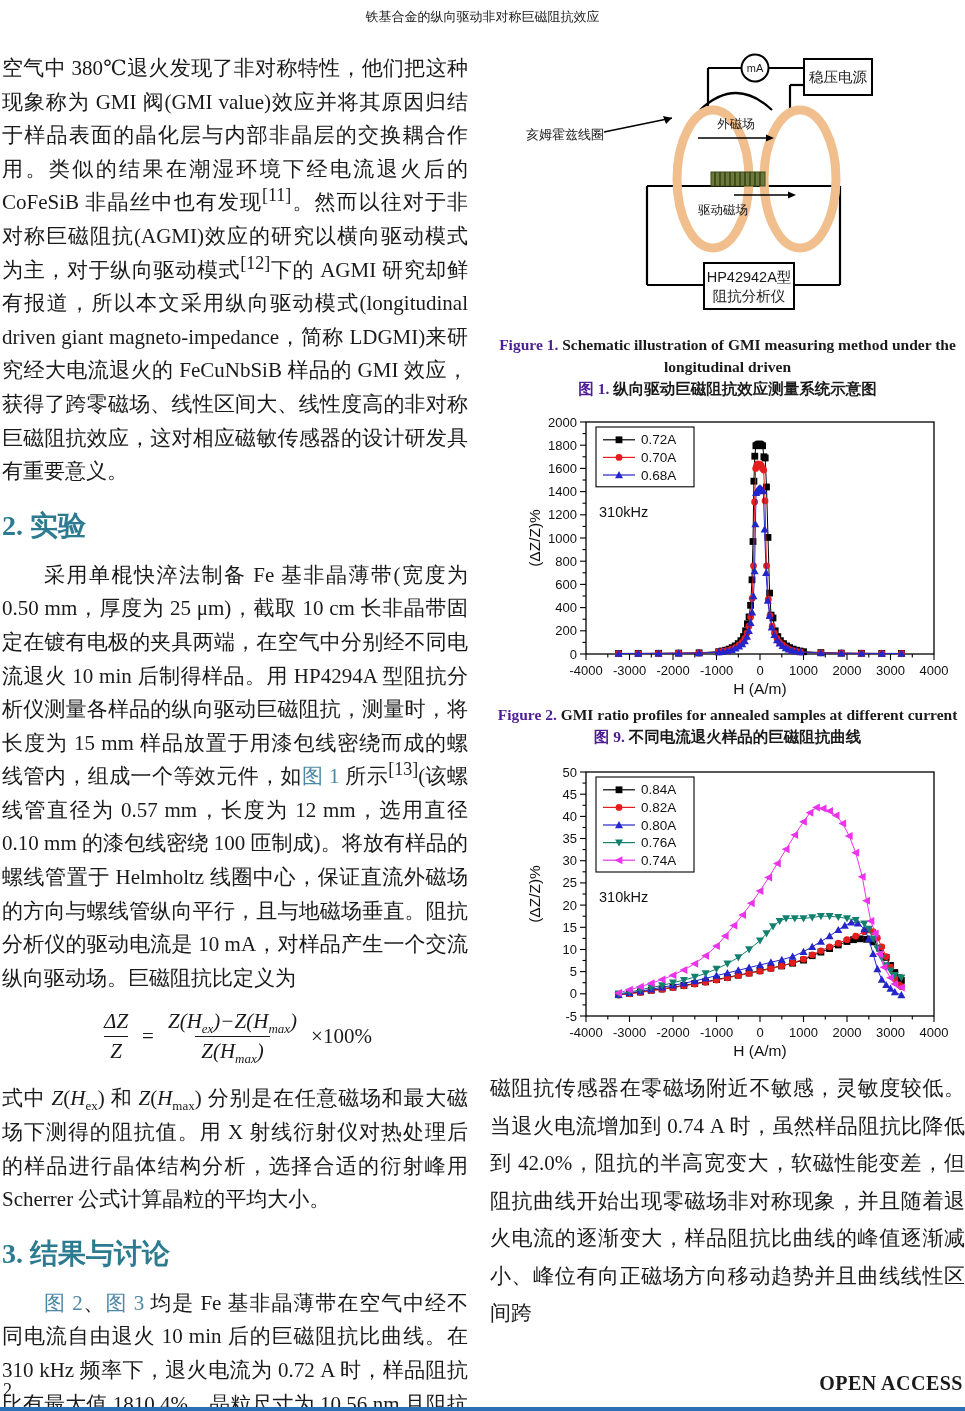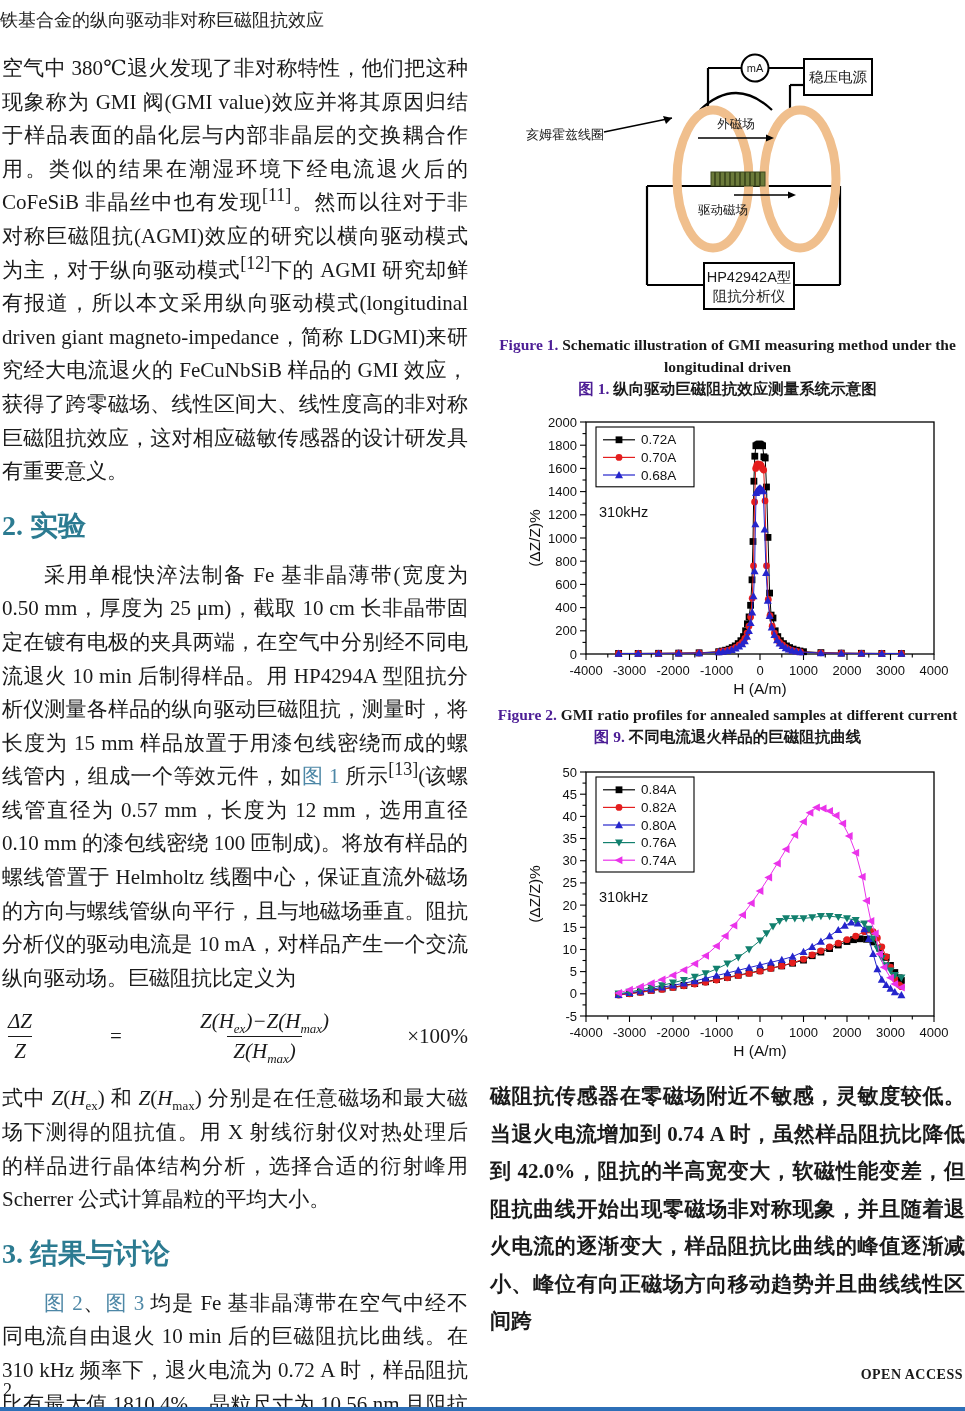--- a/index.html
+++ b/index.html
@@ -1,30 +1,30 @@
 <!DOCTYPE html>
 <html><head>
 <meta charset="utf-8">
 <style>
   html,body{margin:0;padding:0;background:#fff;}
   #page{position:relative;width:965px;height:1411px;background:#fff;overflow:hidden;
         font-family:"Liberation Serif","DejaVu Serif",serif;color:#1a1a1a;}
-  .page-title{position:absolute;top:8px;left:0;width:965px;
-        font-size:18px;color:#222;}
+  .page-title{position:absolute;top:8px;left:0;width:965px;text-align:center;
+        font-size:13px;color:#222;}
   
   .col-left{position:absolute;left:2px;top:52px;width:466px;}
   .col-right{position:absolute;left:490px;top:38px;width:475px;}
   .body-p{font-size:21px;line-height:33.6px;text-align:justify;margin:0 0 14px 0;}
   .body-p sup{font-size:18px;line-height:0;}
   .body-p sub{font-size:13px;line-height:0;}
   .indent{text-indent:2em;}
   .ref-link{color:#4d87a6;}
   h2.sec{font-size:28px;font-weight:bold;color:#2c7b91;margin:22px 0 18px 0;line-height:30px;}
   
-  .formula{display:flex;justify-content:space-between;align-items:center;gap:8px;
+  .formula{display:flex;justify-content:center;align-items:center;gap:8px;
            font-size:21px;font-style:italic;margin:14px 0 18px 0;}
   .formula .up{font-style:normal;}
   .frac{display:inline-flex;flex-direction:column;align-items:center;}
   .frac .ft{padding:0 6px 2px 6px;}
   .frac .fb{padding:2px 6px 0 6px;border-top:1.4px solid #1a1a1a;}
   .frac sub{font-size:13px;line-height:0;}
   .suffix{font-style:normal;}
   
   .caption{width:475px;text-align:center;font-size:15.5px;font-weight:bold;
            line-height:22px;margin:4px 0 0 0;}
@@ -32,21 +32,21 @@
   .caption .zh{display:block;}
   
   .fig1{display:block;width:475px;height:292px;}
   .fig1 text{font-family:"Liberation Sans","DejaVu Sans",sans-serif;fill:#1a1a1a;}
   
   svg.chart{display:block;margin-left:36px;font-family:"Liberation Sans","DejaVu Sans",sans-serif;}
   .chart text{fill:#111;}
   .mt12{margin-top:12px;} .mt16{margin-top:14px;}
   
   .footer-page{position:absolute;left:3px;bottom:10px;font-size:18px;}
-  .footer-oa{position:absolute;right:2px;bottom:28px;font-size:14px;font-weight:bold;letter-spacing:0.5px;}
+  .footer-oa{position:absolute;right:2px;bottom:16px;font-size:20px;font-weight:bold;letter-spacing:0.5px;}
   .footer-bar{position:absolute;left:0;bottom:0;width:965px;height:4px;background:#2d6fb7;}
 </style>
 </head>
 <body>
 
 <div id="page">
 
   <div class="page-title">铁基合金的纵向驱动非对称巨磁阻抗效应</div>
 
   <div class="col-left">
@@ -630,19 +630,19 @@
         <text x="115" y="67.5" font-size="13.5">0.80A</text>
         <line x1="77" y1="80.6" x2="109" y2="80.6" stroke="#12806e" stroke-width="1.2"></line>
         <path d="M 93.0 84.6 L 89.0 77.4 L 97.0 77.4 Z" fill="#12806e"></path>
         <text x="115" y="85.1" font-size="13.5">0.76A</text>
         <line x1="77" y1="98.2" x2="109" y2="98.2" stroke="#ea33ea" stroke-width="1.2"></line>
         <path d="M 88.6 98.2 L 96.4 94.2 L 96.4 102.2 Z" fill="#ea33ea"></path>
         <text x="115" y="102.7" font-size="13.5">0.74A</text>
         <text x="73" y="140.0" font-size="14.5">310kHz</text>
       </svg>
 
-    <p class="body-p" style="margin-top:16px;line-height:37.5px;font-weight:bold;"><span>磁阻抗传感器在零磁场附近不敏感，灵敏度较低。当退火电流增加到 0.74 A 时，虽然样品阻抗比降低到 42.0%，阻抗的半高宽变大，软磁性能变差，但阻抗曲线开始出现零磁场非对称现象，并且随着退火电流的逐渐变大，样品阻抗比曲线的峰值逐渐减小、峰位有向正磁场方向移动趋势并且曲线线性区间跨</span></p>
+    <p class="body-p" style="margin-top:8px;line-height:37.5px;"><span>磁阻抗传感器在零磁场附近不敏感，灵敏度较低。当退火电流增加到 0.74 A 时，虽然样品阻抗比降低到 42.0%，阻抗的半高宽变大，软磁性能变差，但阻抗曲线开始出现零磁场非对称现象，并且随着退火电流的逐渐变大，样品阻抗比曲线的峰值逐渐减小、峰位有向正磁场方向移动趋势并且曲线线性区间跨</span></p>
   </div>
 
   <div class="footer-page">2</div>
   <div class="footer-oa">OPEN ACCESS</div>
   <div class="footer-bar"></div>
 </div>
 
 </body></html>

